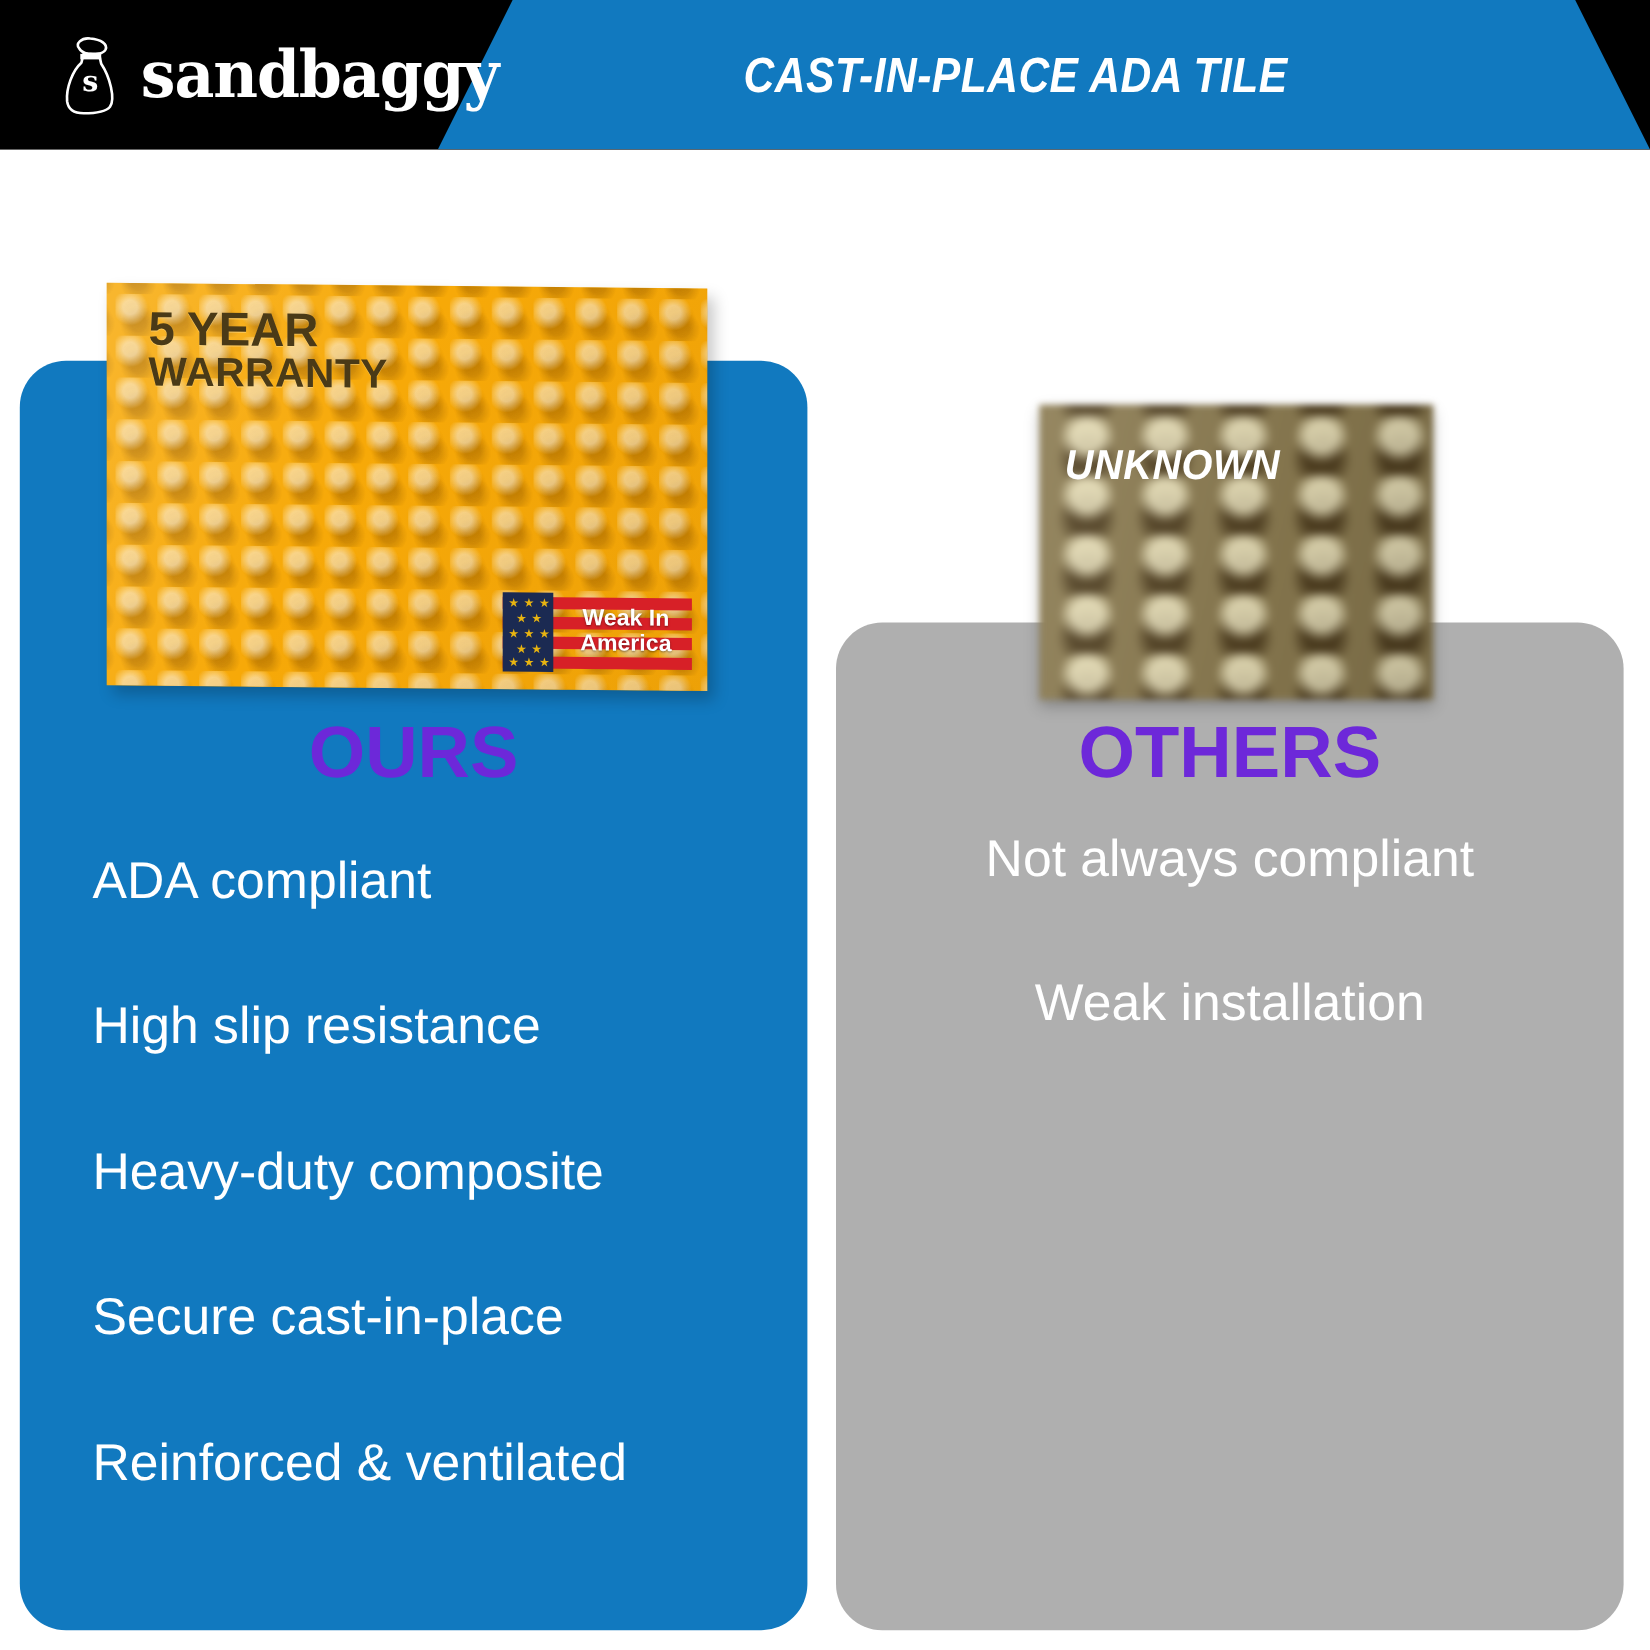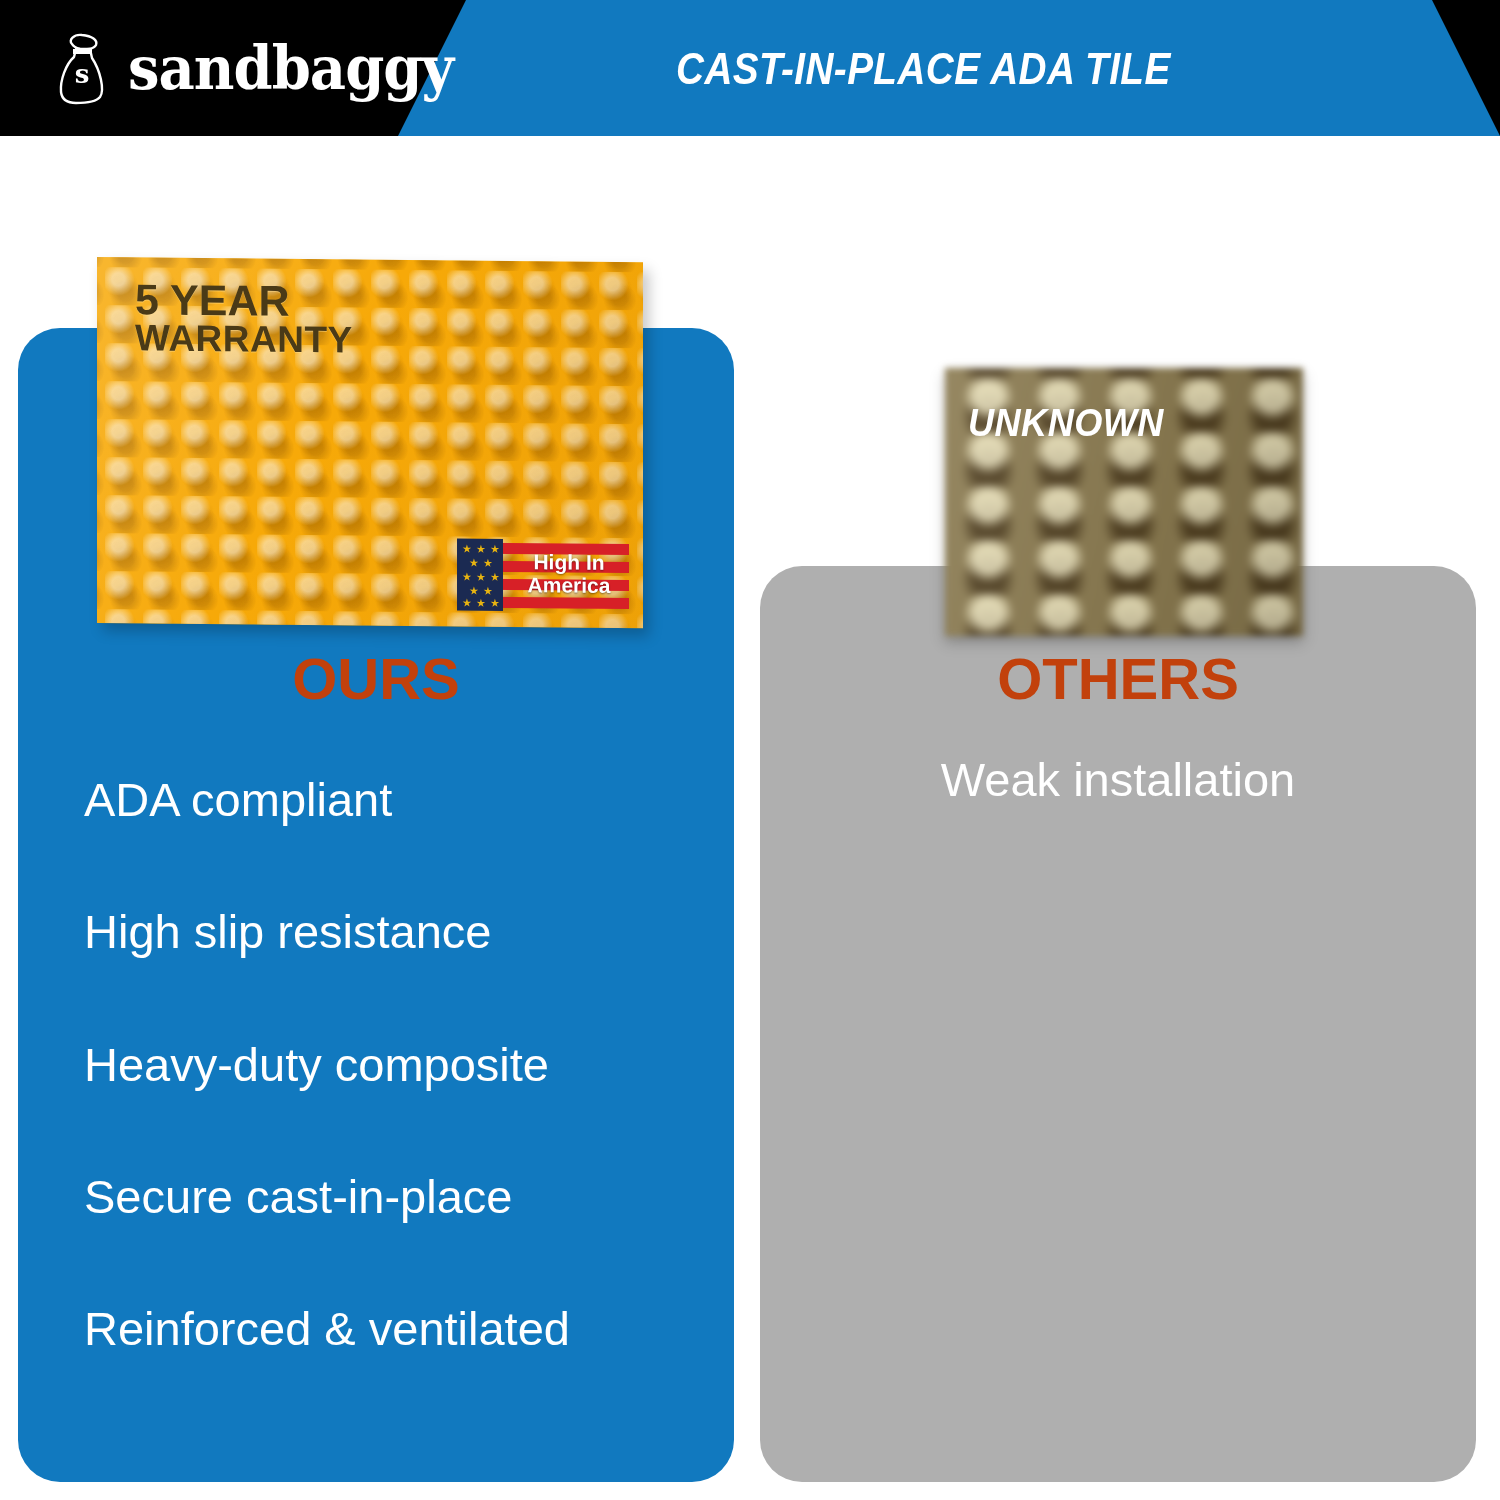--- a/index.html
+++ b/index.html
@@ -48,22 +48,22 @@
     left:18px; top:328px; width:716px; height:1154px;
     background:#1179BF;
   }
   #others-card {
     left:760px; top:566px; width:716px; height:916px;
     background:#AFAFAF;
   }
 
   .col-title {
     position:absolute; left:0; width:100%;
-    text-align:center; color:#c2410c;
-    font-size:58px; font-weight:bold; letter-spacing:0px;
+    text-align:center; color:#6d28d9;
+    font-size:66px; font-weight:bold; letter-spacing:0px;
     line-height:1;
   }
   #ours-title { top:650px; }
   #others-title { top:650px; }
 
   .feature-list {
     position:absolute; left:0; width:100%;
     list-style:none;
   }
   .feature-item {
@@ -216,31 +216,32 @@
         <span class="mia-star" style="left:19px; top:34px;">★</span>
         <span class="mia-star" style="left:33px; top:34px;">★</span>
         <span class="mia-star" style="left:12px; top:48px;">★</span>
         <span class="mia-star" style="left:26px; top:48px;">★</span>
         <span class="mia-star" style="left:5px;  top:60px;">★</span>
         <span class="mia-star" style="left:19px; top:60px;">★</span>
         <span class="mia-star" style="left:33px; top:60px;">★</span>
       </div>
     </div>
     <div id="mia-text">
-      <span>High In</span><br>
+      <span>Weak In</span><br>
       <span>America</span>
     </div>
   </div>
 </div>
 
 <div id="others-card" class="card"></div>
 
 <div id="others-title" class="col-title" style="left:760px; width:716px;">OTHERS</div>
 
 <ul id="others-list" class="feature-list">
+  <li class="feature-item">Not always compliant</li>
   <li class="feature-item">Weak installation</li>
 </ul>
 
 <div id="others-tile">
   <div id="others-tile-domes"></div>
   <div id="others-tile-shade"></div>
 </div>
 <div id="unknown-label">UNKNOWN</div>
 
 </body></html>

